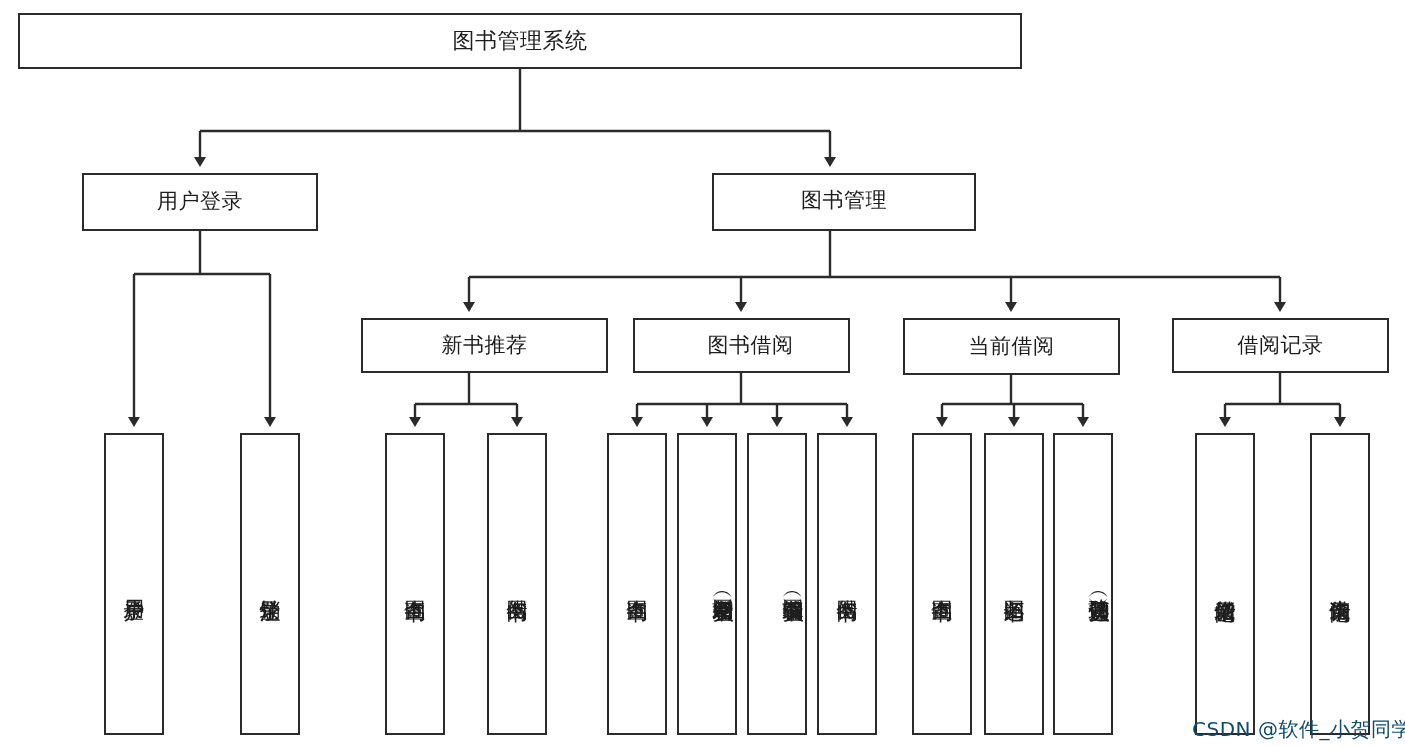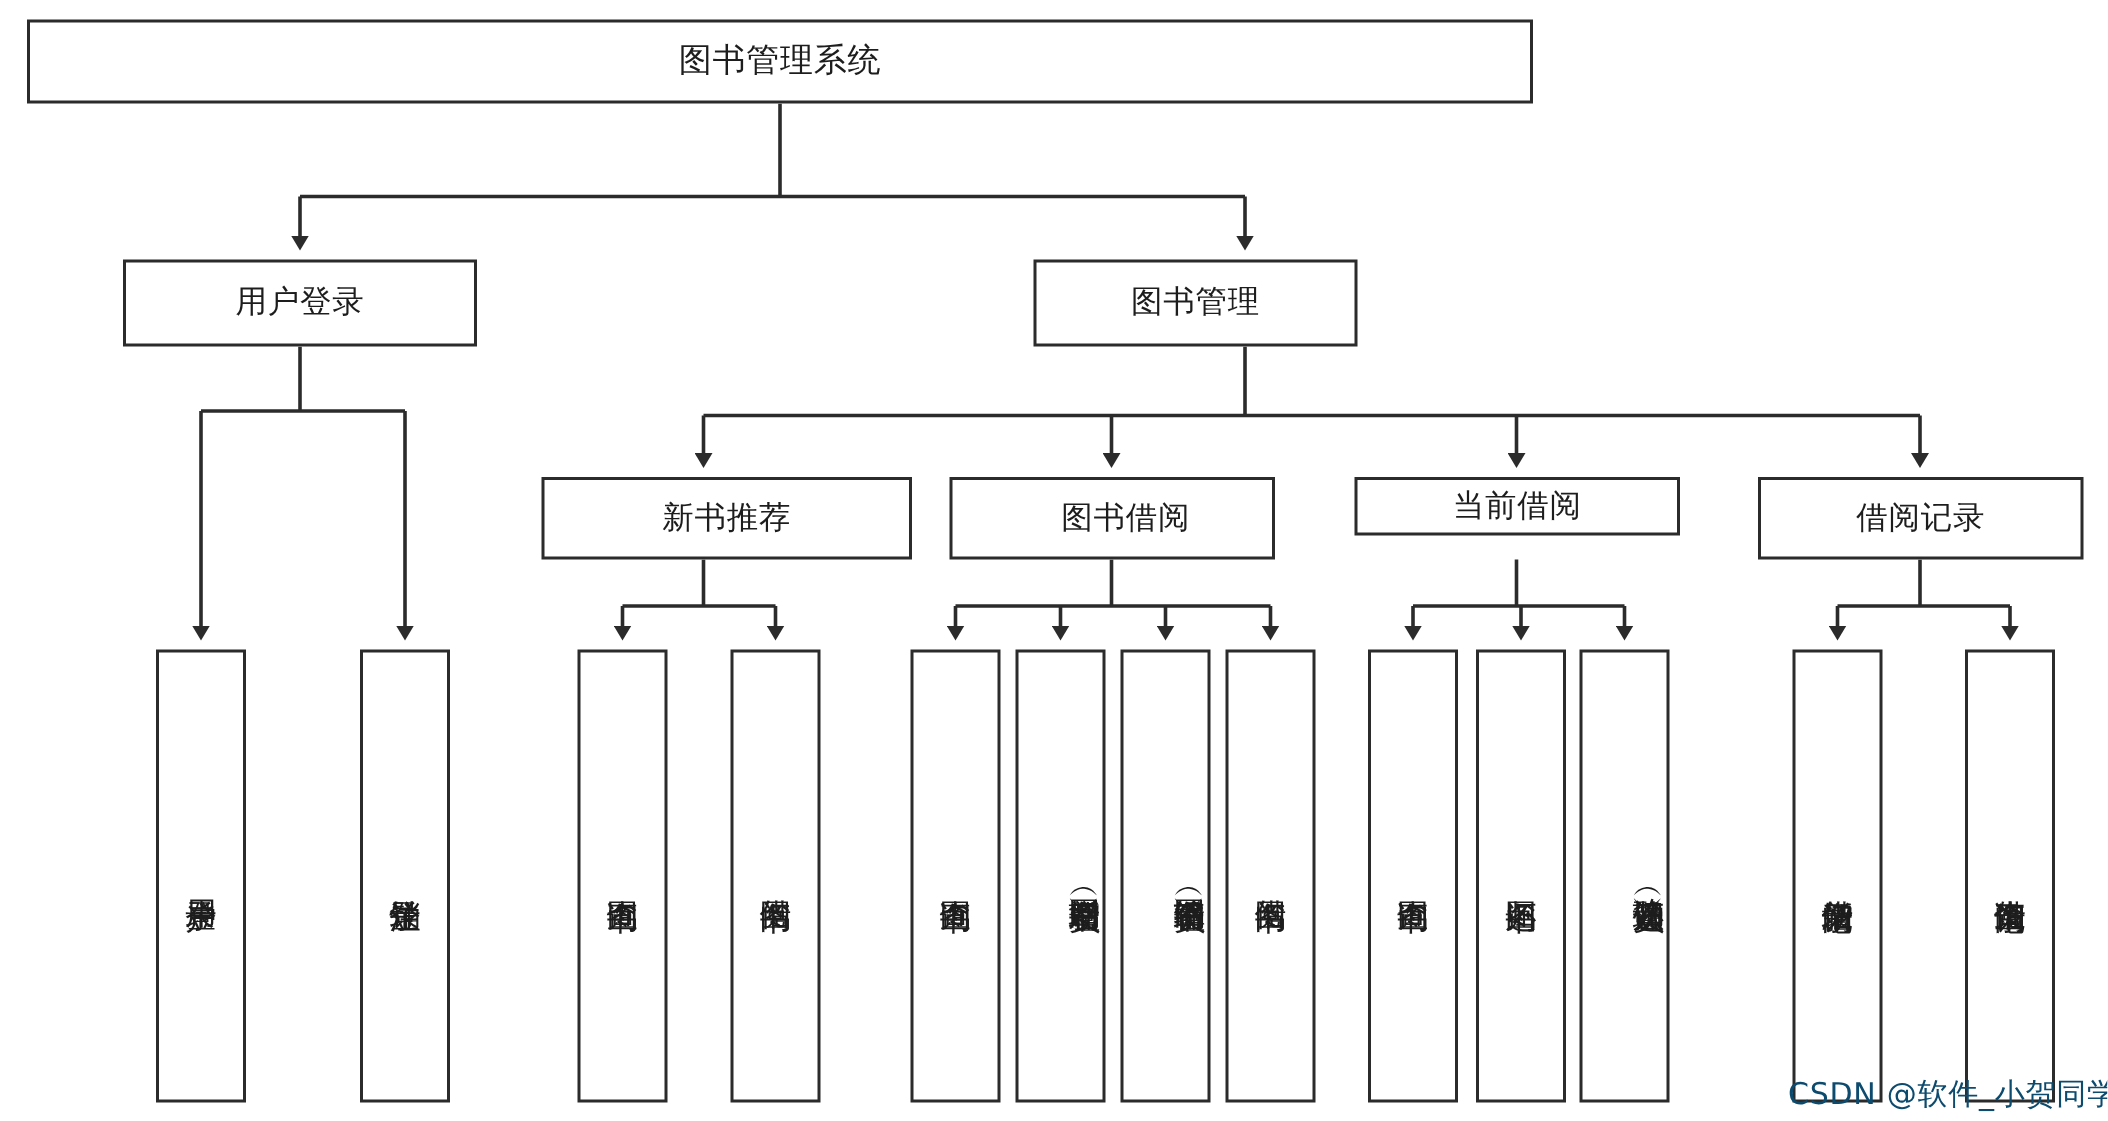--- a/index.html
+++ b/index.html
@@ -121,31 +121,31 @@
     </g>
   </svg>
 
   <div class="node horiz root" style="left:18px; top:13px; width:1004px; height:56px;">
     <span>图书管理系统</span>
   </div>
 
   <div class="node horiz" style="left:82px; top:173px; width:236px; height:58px;">
     <span>用户登录</span>
   </div>
-  <div class="node horiz" style="left:689px; top:173px; width:216px; height:58px;">
+  <div class="node horiz" style="left:712px; top:173px; width:264px; height:58px;font-family:Liberation Mono, monospace;">
     <span>图书管理</span>
   </div>
 
   <div class="node horiz" style="left:361px; top:318px; width:247px; height:55px;">
     <span>新书推荐</span>
   </div>
   <div class="node horiz" style="left:633px; top:318px; width:217px; height:55px;padding-left:18px;">
     <span>图书借阅</span>
   </div>
-  <div class="node horiz" style="left:903px; top:318px; width:217px; height:39px;">
+  <div class="node horiz" style="left:903px; top:318px; width:217px; height:57px;">
     <span>当前借阅</span>
   </div>
   <div class="node horiz" style="left:1172px; top:318px; width:217px; height:55px;">
     <span>借阅记录</span>
   </div>
 
   <div class="node vert centered" style="left:104px; top:433px; width:60px; height:302px;">
     <span>用户登录</span>
   </div>
   <div class="node vert centered" style="left:240px; top:433px; width:60px; height:302px;">

